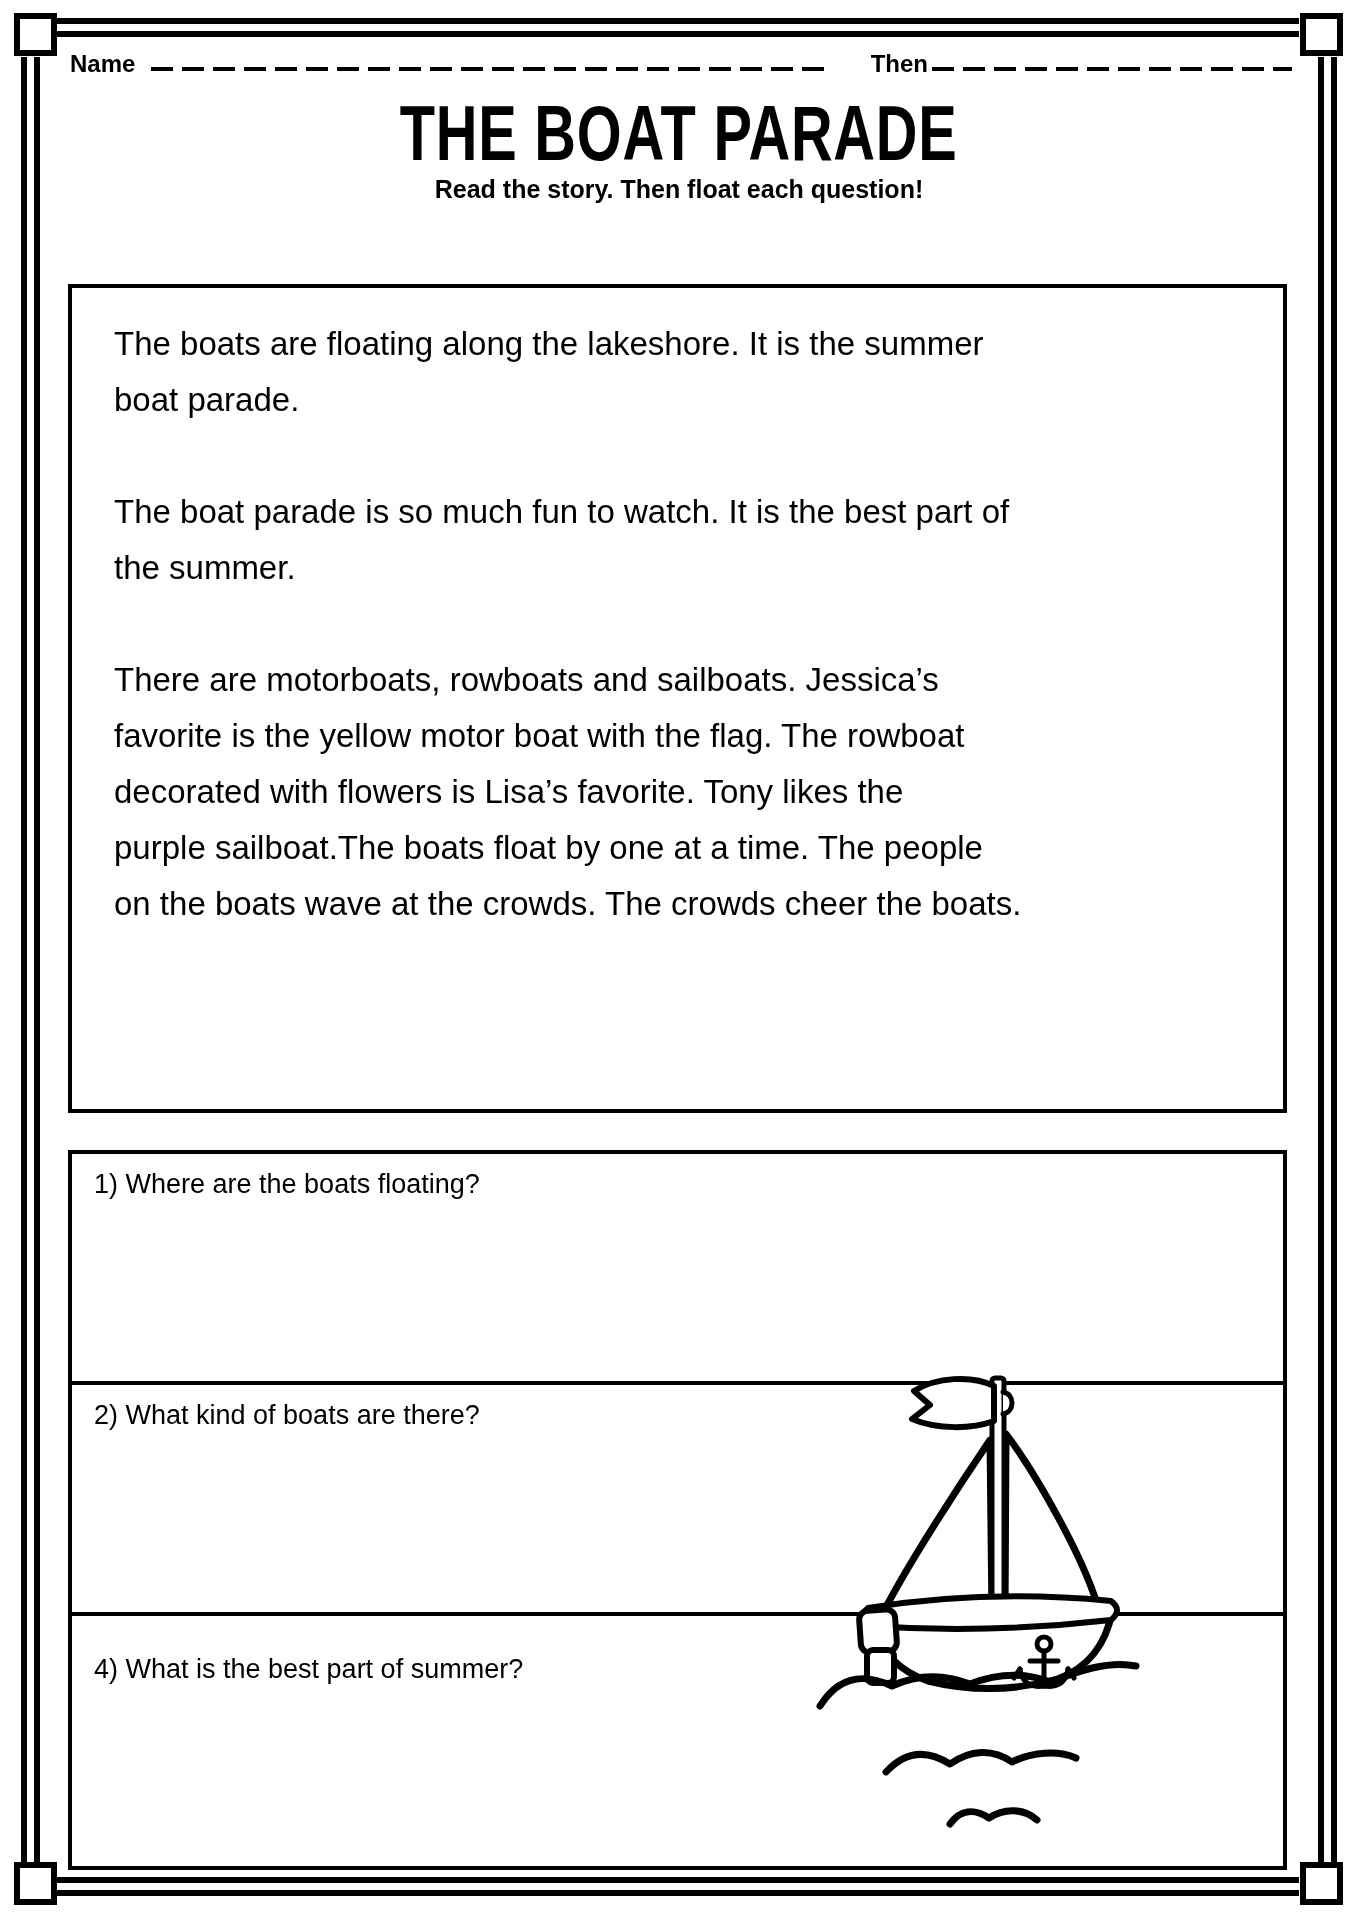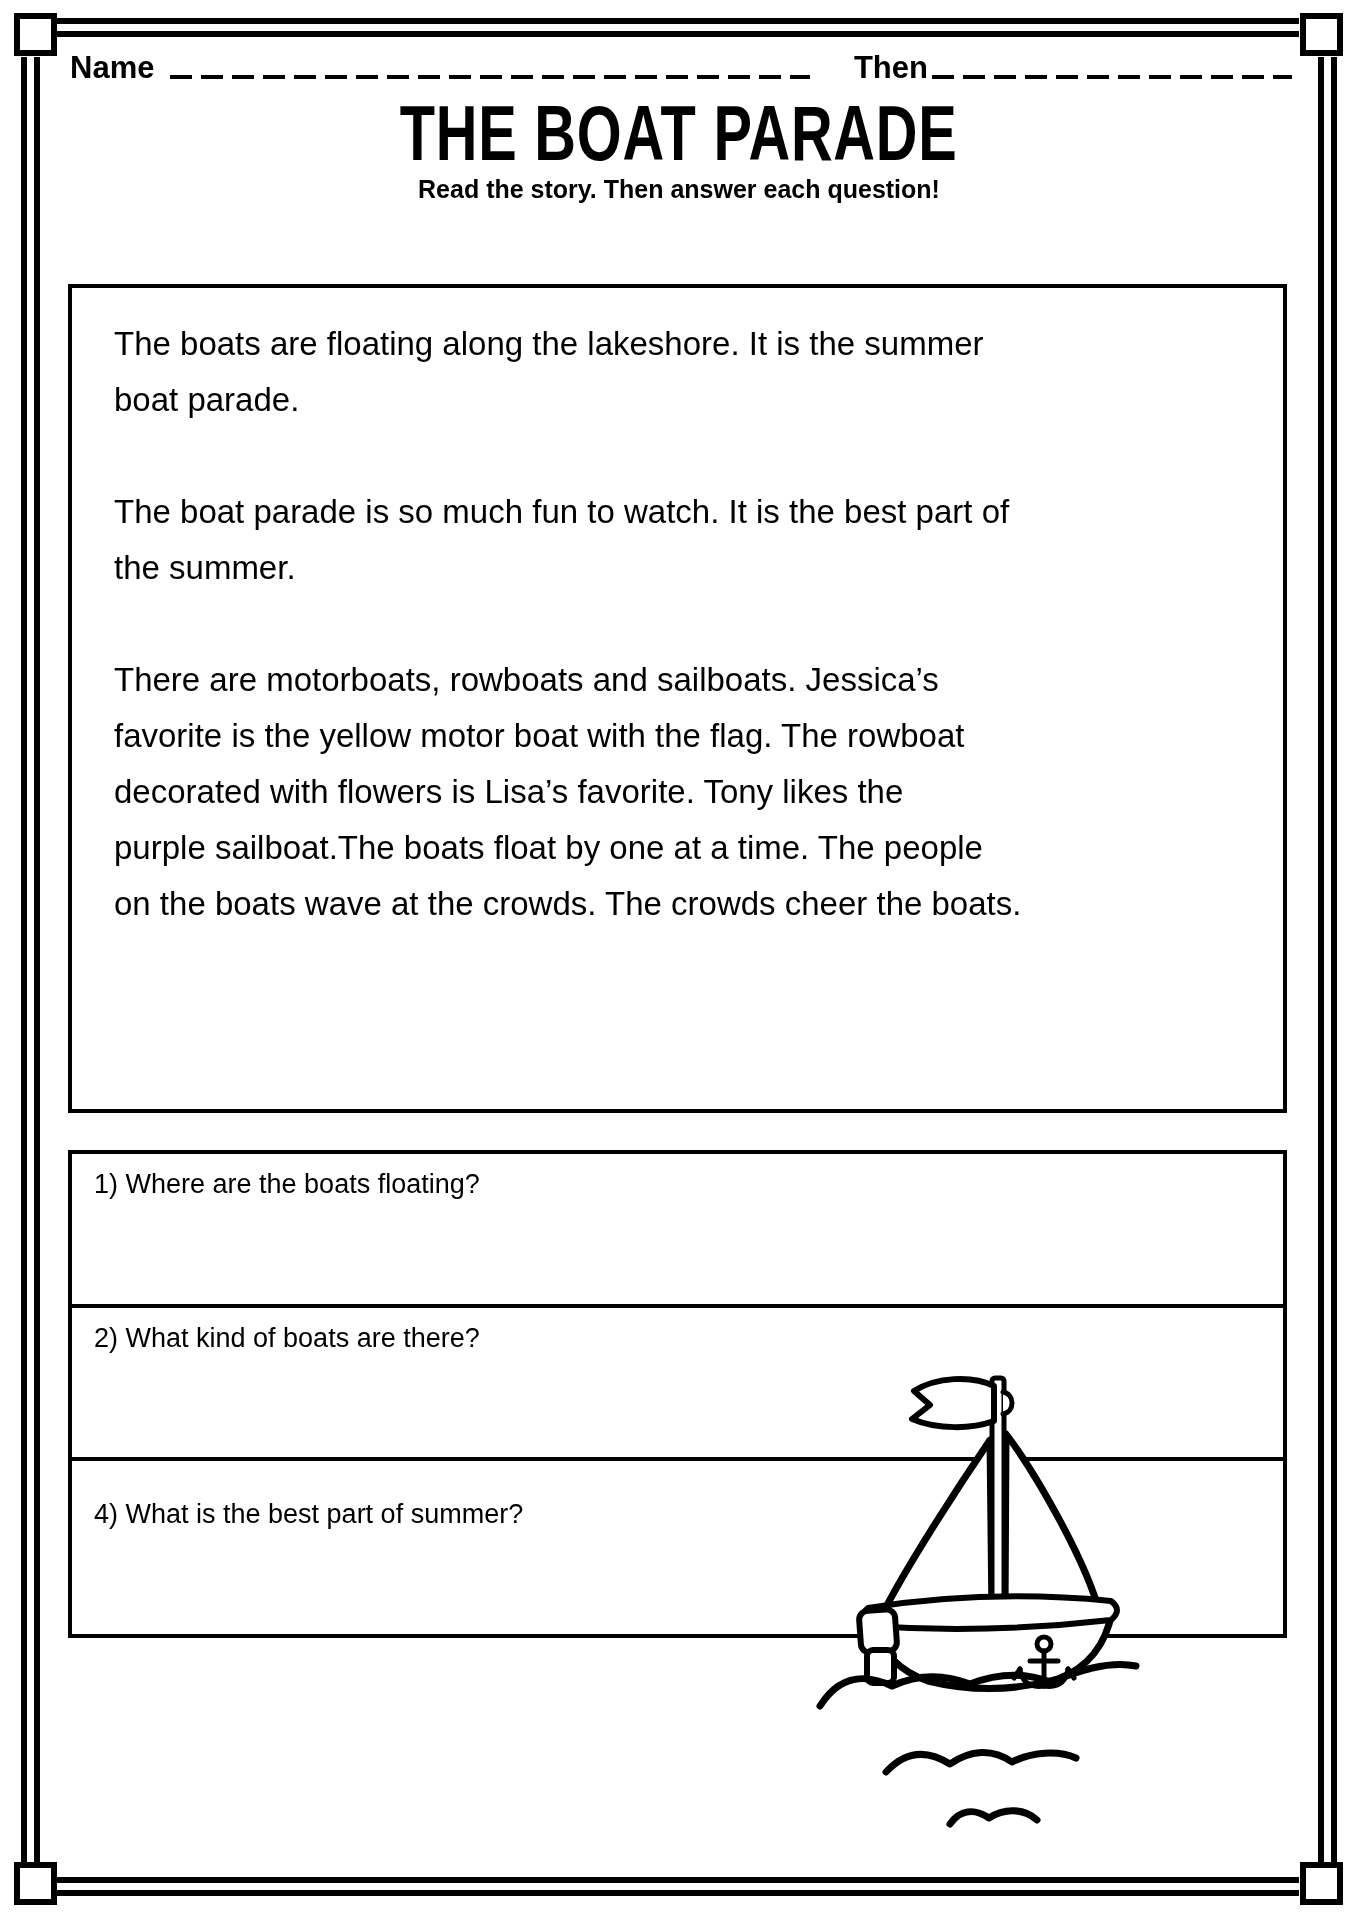--- a/index.html
+++ b/index.html
@@ -7,37 +7,37 @@
     width:1358px;height:1920px;position:relative;background:#ffffff;
     font-family:"Liberation Sans", sans-serif;color:#000;overflow:hidden;
   }
   
   .frame-line{position:absolute;background:#000;}
   .fh{height:6px;left:57px;right:59px;}
   .fv{width:6px;top:57px;bottom:58px;}
   .corner{position:absolute;width:31px;height:31px;background:#fff;border:6px solid #000;}
   
   .name-row{position:absolute;top:50px;left:70px;right:66px;display:flex;align-items:flex-end;
-    font-size:31px;font-weight:600;}
+    font-size:24px;font-weight:600;}
   .dash-line{height:4px;background:repeating-linear-gradient(90deg,#000 0 22px,transparent 22px 31px);
     margin-bottom:7px;}
   .name-blank{flex:1;margin-left:16px;}
   .date-label{margin-left:44px;}
   .date-blank{width:360px;margin-left:4px;}
   .title-row{position:absolute;left:0;right:0;top:88px;text-align:center;}
   .title-inner{display:inline-block;font-size:74px;font-weight:800;letter-spacing:1px;
     transform:scale(.78,1.06);transform-origin:center top;white-space:nowrap;}
   .subtitle-row{position:absolute;left:0;right:0;top:175px;text-align:center;
     font-size:25px;font-weight:700;}
   
   .story-box{position:absolute;left:68px;top:284px;width:1219px;height:829px;
     border:4px solid #000;box-sizing:border-box;padding:28px 42px 0 42px;}
   .story-box p{margin:0 0 56px 0;font-size:33px;line-height:56px;white-space:pre-line;}
   
-  .questions-box{position:absolute;left:68px;top:1150px;width:1219px;height:488px;
+  .questions-box{position:absolute;left:68px;top:1150px;width:1219px;height:720px;
     border:4px solid #000;box-sizing:border-box;display:flex;flex-direction:column;}
   .q-row{flex:1;border-bottom:4px solid #000;box-sizing:border-box;display:flex;
     flex-direction:column;padding:15px 22px;}
   .q-row:last-child{border-bottom:none;margin-top:23px;}
   .q-label{font-size:27px;font-weight:400;}
   .answer-space{flex:1;}
   
   .boat-wrap{position:absolute;left:808px;top:1372px;width:342px;height:468px;z-index:5;}
   .boat-wrap svg{display:block;width:100%;height:100%;}
 </style>
@@ -62,21 +62,21 @@
 <div class="name-row">
   <span>Name</span>
   <div class="dash-line name-blank"></div>
   <span class="date-label">Then</span>
   <div class="dash-line date-blank"></div>
 </div>
 
 <div class="title-row">
   <span class="title-inner">THE BOAT PARADE</span>
 </div>
-<div class="subtitle-row">Read the story. Then answer each question!</div>
+<div class="subtitle-row">Read the story. Then float each question!</div>
 
 <div class="story-box">
   <p>The boats are floating along the lakeshore. It is the summer
 boat parade.</p>
   <p>The boat parade is so much fun to watch. It is the best part of
 the summer.</p>
   <p>There are motorboats, rowboats and sailboats. Jessica’s
 favorite is the yellow motor boat with the flag. The rowboat
 decorated with flowers is Lisa’s favorite. Tony likes the
 purple sailboat.The boats float by one at a time. The people

